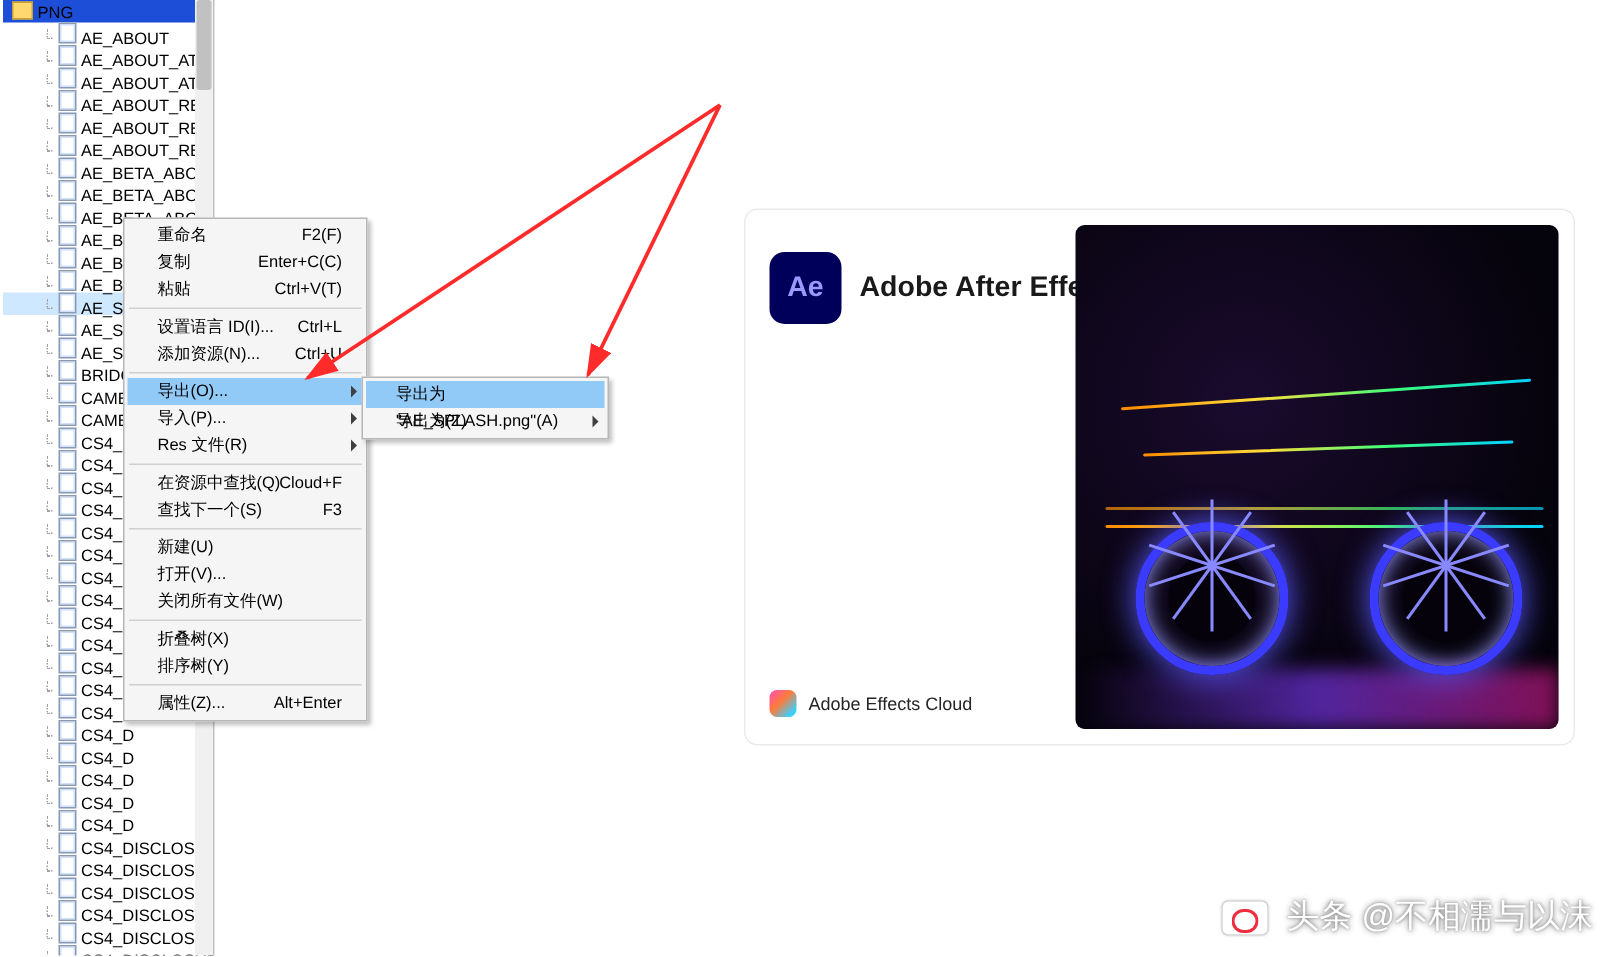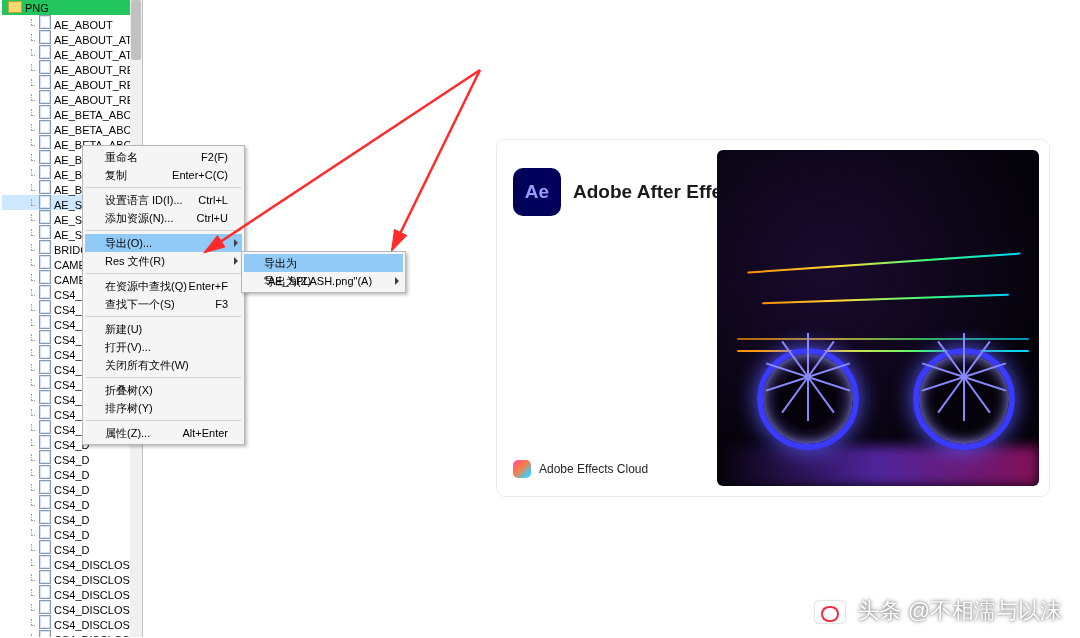--- a/index.html
+++ b/index.html
@@ -9,21 +9,21 @@
     border-right:1px solid #c0c0c0;background:#fff;overflow:hidden}
   .tree{position:absolute;left:2px;top:0;right:12px;bottom:0}
   .scrollbar{position:absolute;right:0;top:0;width:12px;height:100%;
     background:#f0f0f0}
   .scrollbar .thumb{position:absolute;left:1px;right:1px;top:0;height:60px;
     background:#c1c1c1;border-radius:2px}
   .scrollbar .arr{position:absolute;left:0;right:0;height:12px;color:#606060;
     text-align:center;line-height:12px;font-size:8px}
   .scrollbar .arr.up{top:0}
   .row{height:15px;line-height:15px;white-space:nowrap}
-  .row.folder{background:#22c55e}
+  .row.folder{background:#1d4ed8}
   .row .ind{display:inline-block}
   .dot{display:inline-block;width:8px;height:8px;margin-right:3px;
     position:relative}
   .dot:before{content:"";position:absolute;left:3px;top:-2px;width:0;
     height:6px;border-left:1px dotted #a0a0a0}
   .dot:after{content:"";position:absolute;left:3px;top:4px;width:4px;
     height:0;border-top:1px dotted #a0a0a0}
   .folder-icon{display:inline-block;width:12px;height:10px;
     background:#ffd870;border:1px solid #c9a030;margin-right:3px;
     position:relative;top:1px}
@@ -139,28 +139,30 @@
     </div>
   <div class="scrollbar">
     <div class="arr up">▴</div>
     <div class="thumb"></div>
   </div>
 </div>
 
 <div class="menu menu1" id="menu1">
     <div class="mi">重命名<span class="sc">F2(F)</span></div>
     <div class="mi">复制<span class="sc">Enter+C(C)</span></div>
+    <div class="mi">粘贴<span class="sc">Ctrl+V(T)</span></div>
     <div class="sep"></div>
     <div class="mi">设置语言 ID(I)...<span class="sc">Ctrl+L</span></div>
     <div class="mi">添加资源(N)...<span class="sc">Ctrl+U</span></div>
     <div class="sep"></div>
     <div class="mi hl">导出(O)...<span class="arw"></span></div>
+    <div class="mi">导入(P)...<span class="arw"></span></div>
     <div class="mi">Res 文件(R)<span class="arw"></span></div>
     <div class="sep"></div>
-    <div class="mi">在资源中查找(Q)<span class="sc">Enter+F</span></div>
+    <div class="mi">在资源中查找(Q)<span class="sc">Cloud+F</span></div>
     <div class="mi">查找下一个(S)<span class="sc">F3</span></div>
     <div class="sep"></div>
     <div class="mi">新建(U)</div>
     <div class="mi">打开(V)...</div>
     <div class="mi">关闭所有文件(W)</div>
     <div class="sep"></div>
     <div class="mi">折叠树(X)</div>
     <div class="mi">排序树(Y)</div>
     <div class="sep"></div>
     <div class="mi">属性(Z)...<span class="sc">Alt+Enter</span></div>

